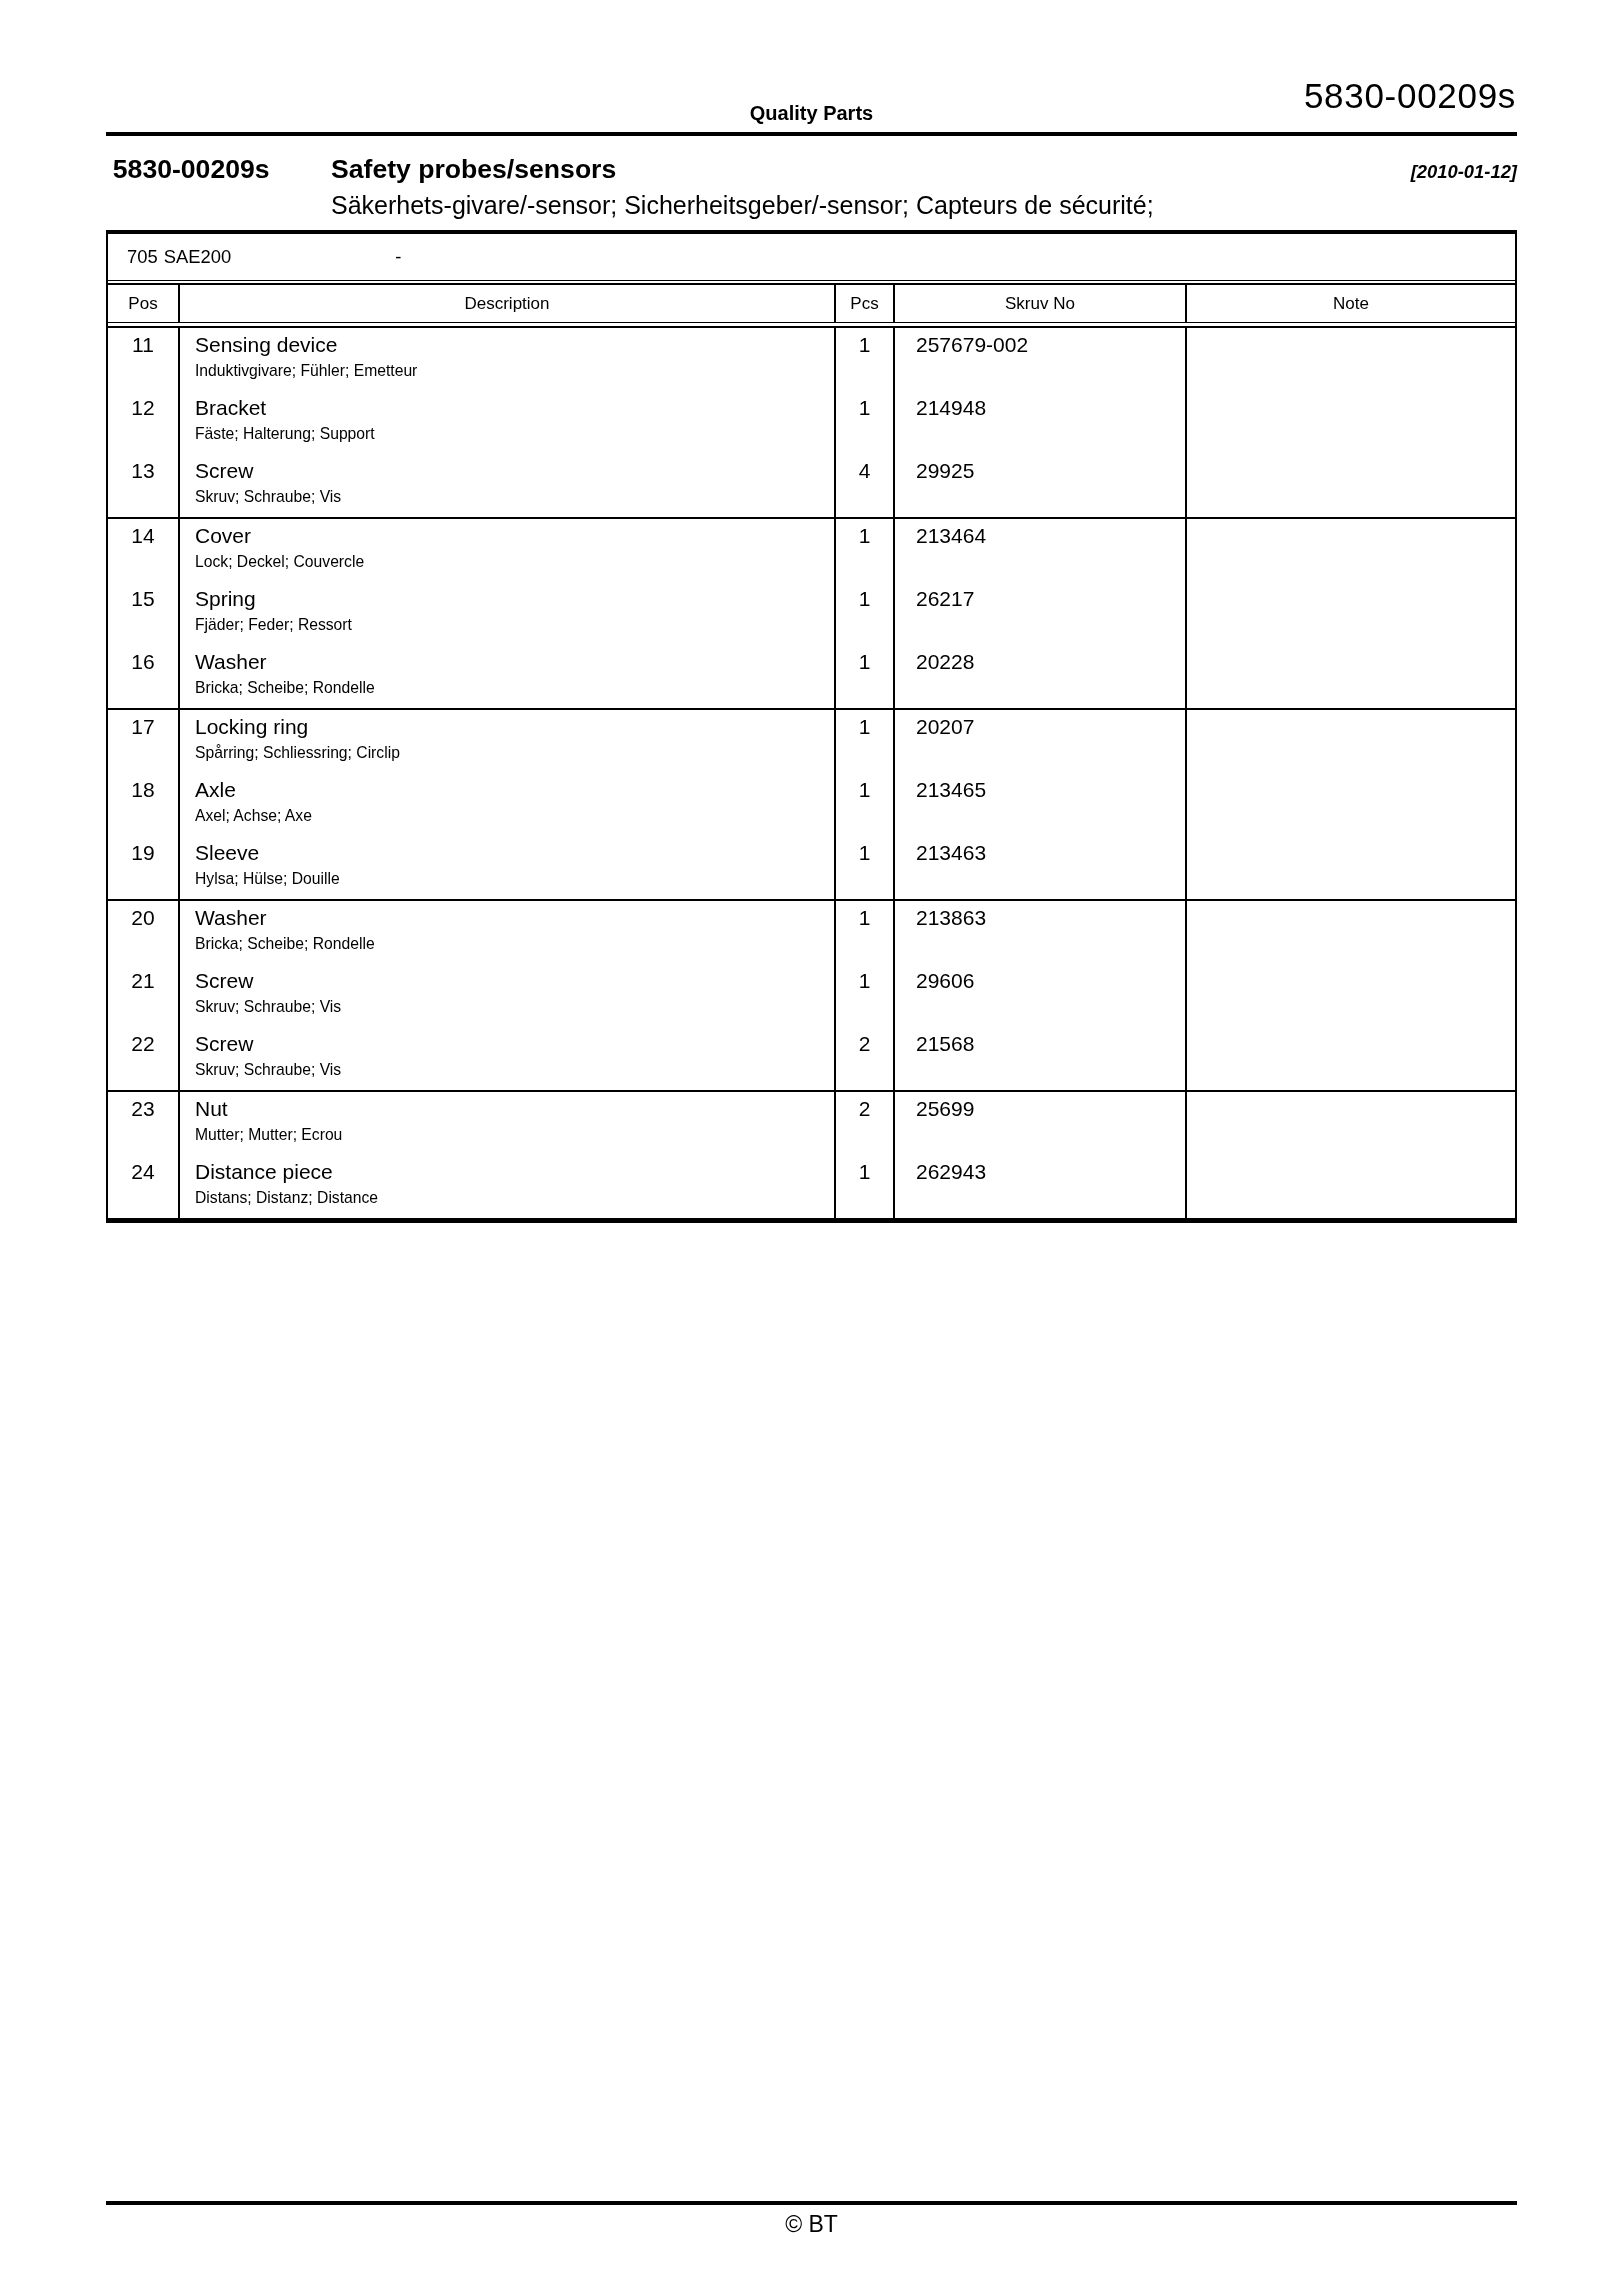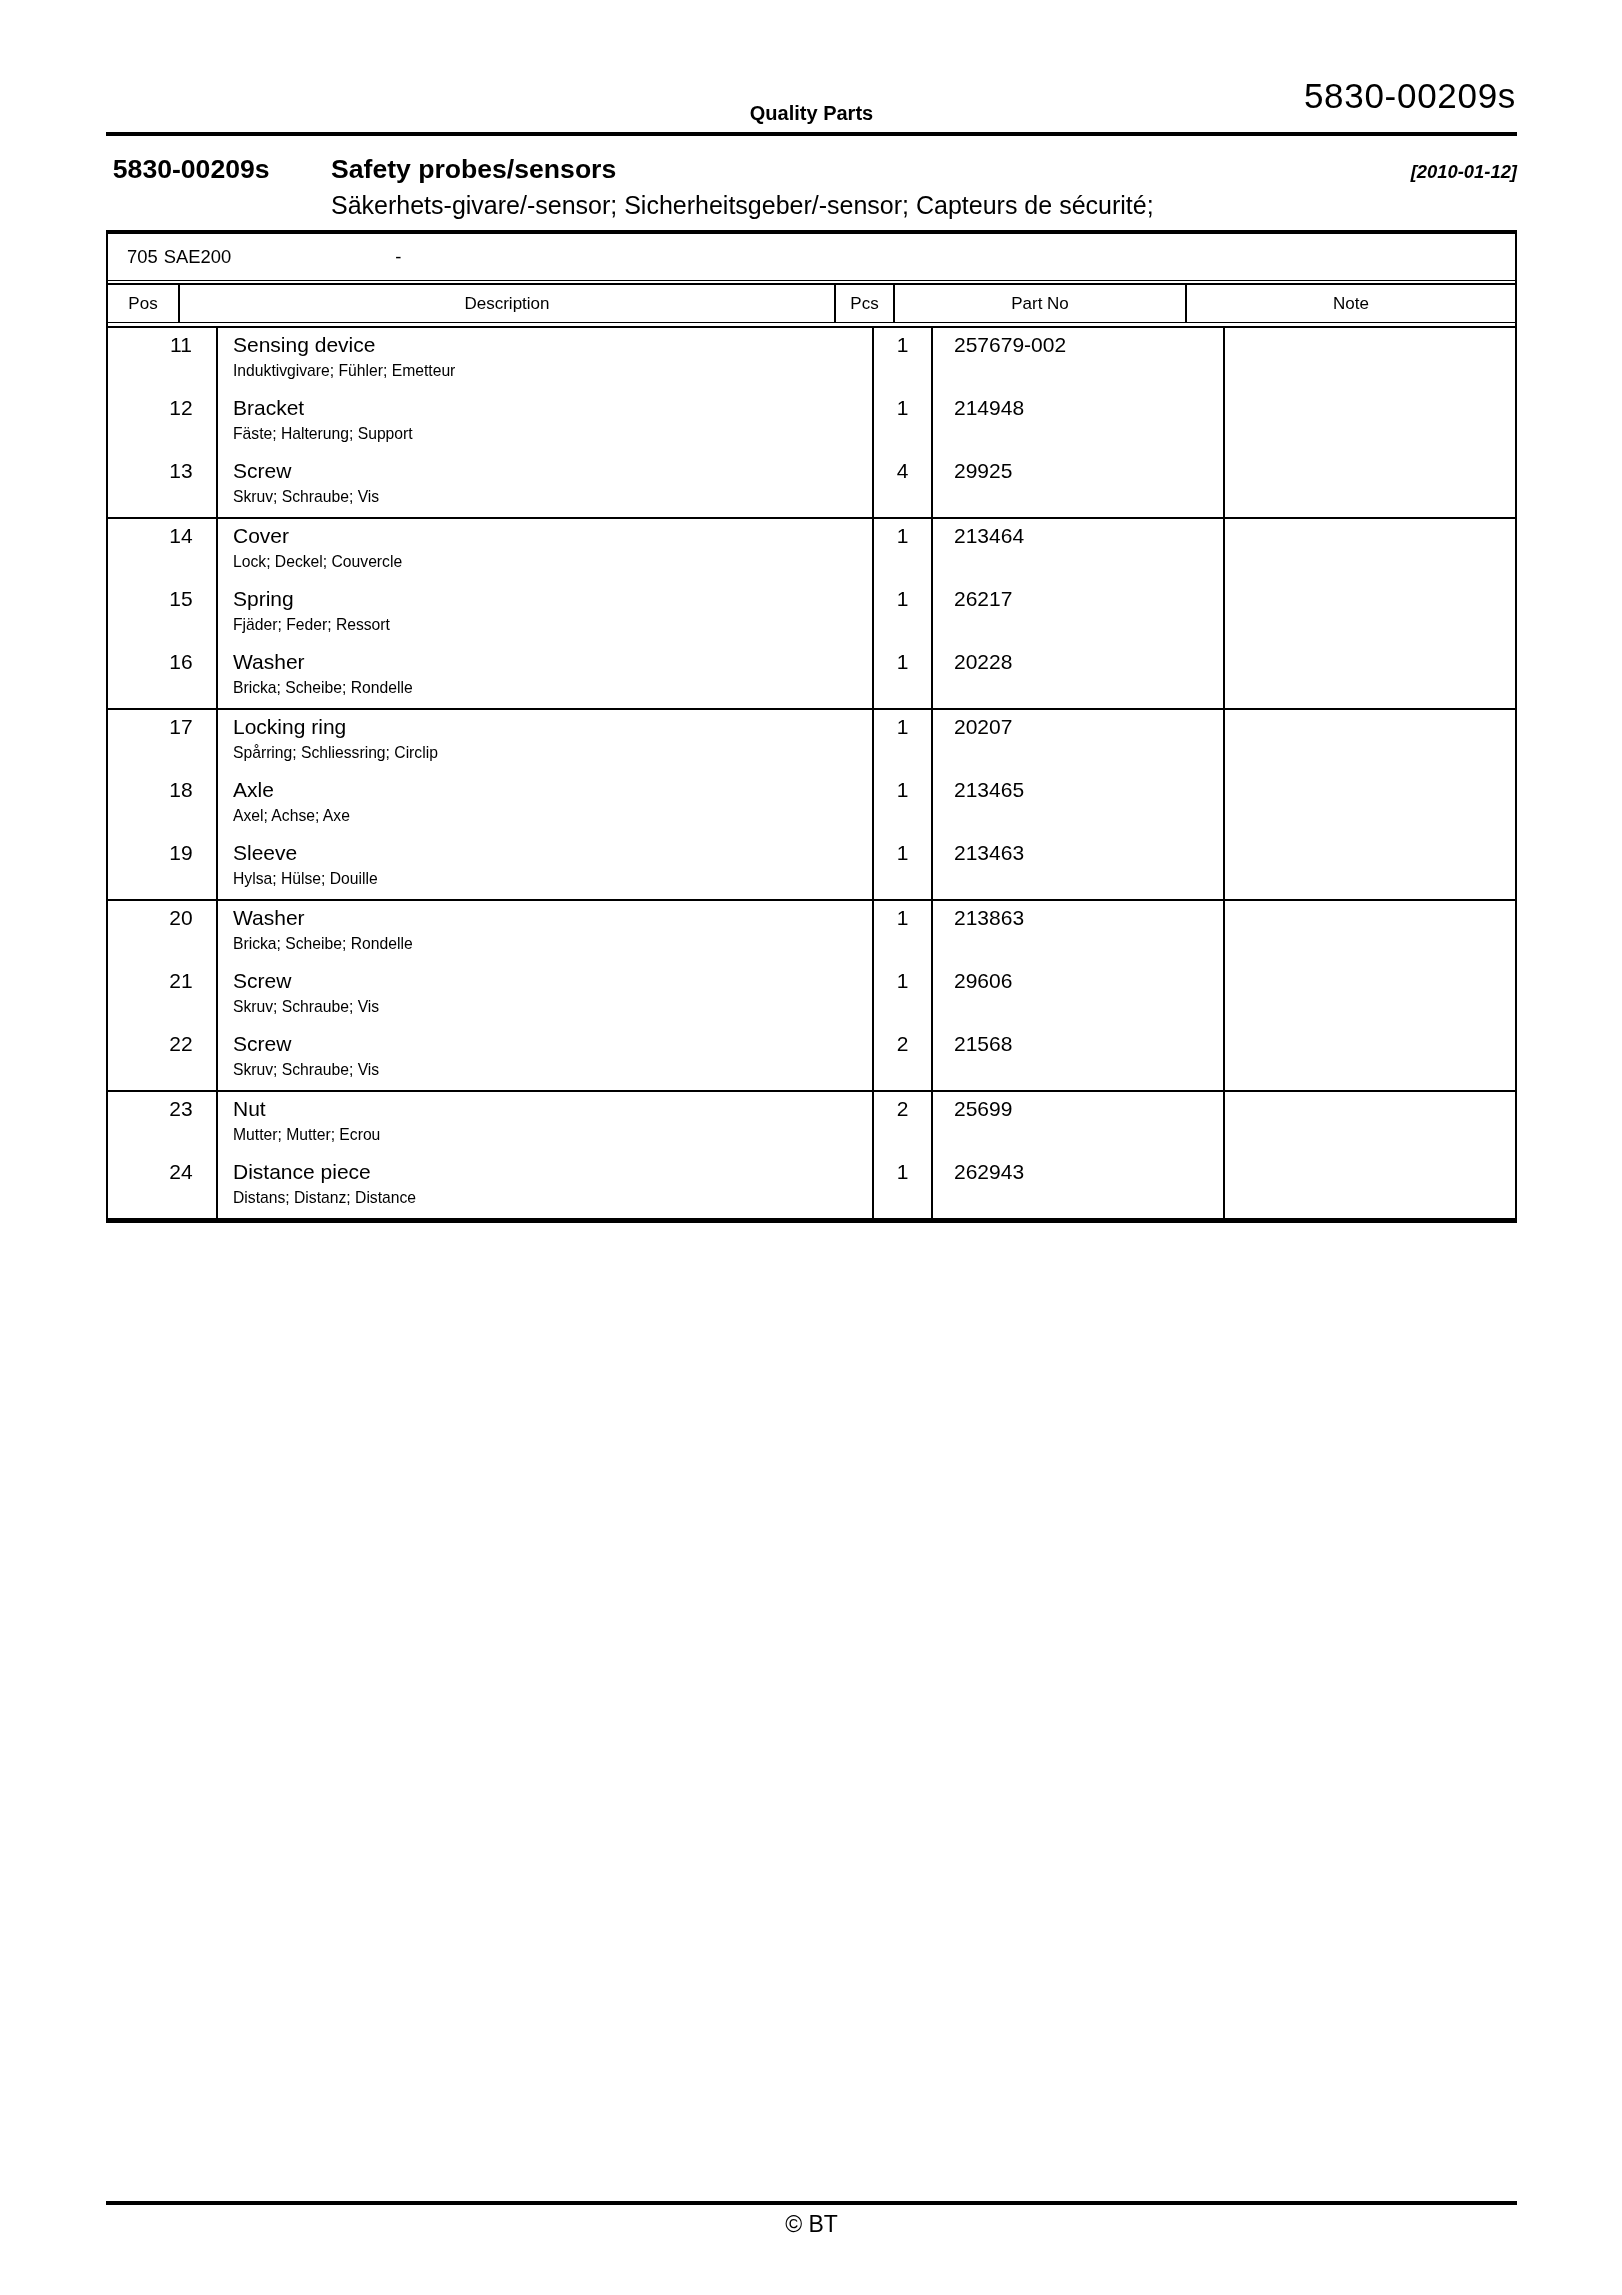--- a/index.html
+++ b/index.html
@@ -76,21 +76,20 @@
   .thead .hc:not(:last-child) { border-right: 2px solid #000; }
 
   .hdr-sep { height: 2.7px; border-top: 1.4px solid #000; border-bottom: 2px solid #000; }
 
   .tgroup + .tgroup { border-top: 2.7px solid #000; }
 
   .trow {
     display: grid;
     grid-template-columns: 72px 656px 59px 292px 328px;
     height: 63px;
-    padding-left: 38px;
   }
   .trow .c { box-sizing: border-box; padding-top: 5.5px; overflow: hidden; }
   .trow .c:not(:last-child) { border-right: 2px solid #000; }
   .c-pos  { text-align: center; font-size: 21px; line-height: 24.5px; }
   .c-desc { padding-left: 15px; }
   .d-main { font-size: 21px; line-height: 24.5px; }
   .d-sub  { font-size: 15.7px; line-height: 17.7px; margin-top: 4.1px; }
   .c-pcs  { text-align: center; font-size: 21px; line-height: 24.5px; }
   .c-part { padding-left: 21px; font-size: 21px; line-height: 24.5px; }
   .c-note { font-size: 21px; }
@@ -133,21 +132,21 @@
         <span class="band-model">SAE200</span>
         <span class="band-variant">-</span>
       </div>
     </div>
     <div class="band-sep"></div>
 
     <div class="thead">
       <div class="hc">Pos</div>
       <div class="hc">Description</div>
       <div class="hc">Pcs</div>
-      <div class="hc">Part No</div>
+      <div class="hc">Skruv No</div>
       <div class="hc">Note</div>
     </div>
     <div class="hdr-sep"></div>
 
     <div class="tbody">
 
       <div class="tgroup">
         <div class="trow">
           <div class="c c-pos">11</div>
           <div class="c c-desc">

